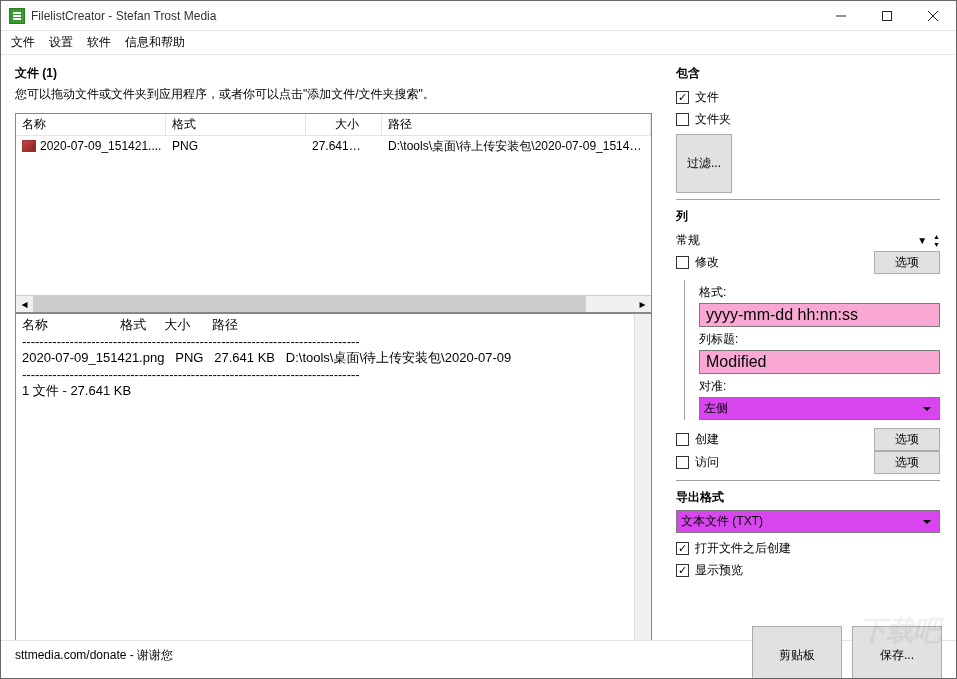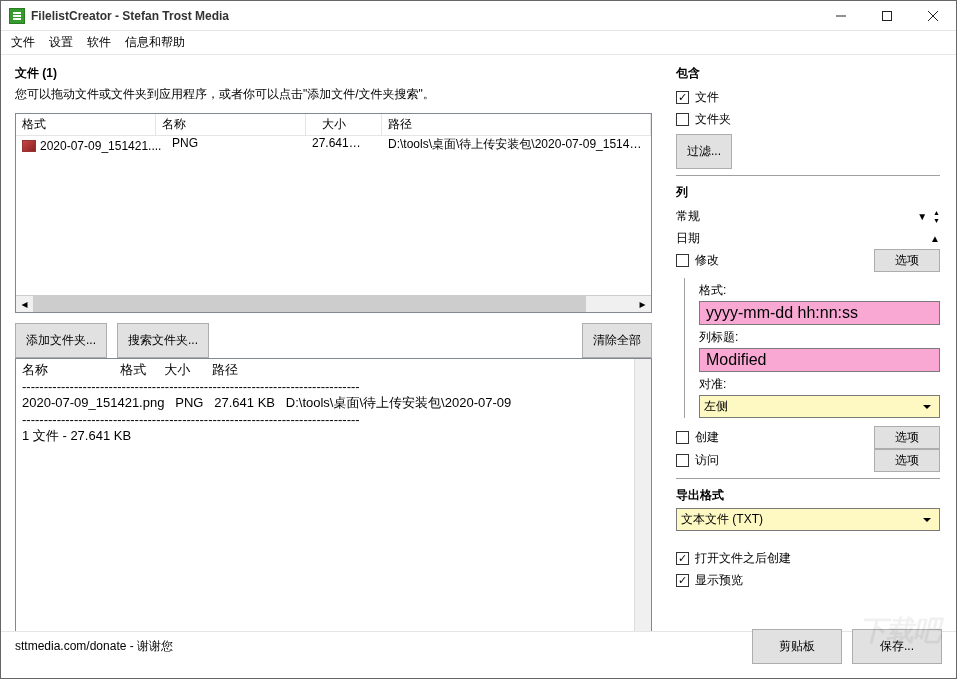--- a/index.html
+++ b/index.html
@@ -19,82 +19,82 @@
     font-size: 28px; font-weight: bold; color: rgba(0,0,0,0.06);
     font-style: italic; letter-spacing: -1px; pointer-events:none;
   }
   
   .titlebar {
     height: 30px; background: #fff; border-bottom: 1px solid #e5e5e5;
     display: flex; align-items: center; padding: 0 0 0 8px;
   }
   .titlebar .icon { width:16px;height:16px;background:#359b2d;border:1px solid #2a7b22;margin-right:6px;display:flex;align-items:center;justify-content:center;}
   .titlebar .icon::after{content:"";width:8px;height:2px;background:#fff;box-shadow:0 -3px 0 #fff,0 3px 0 #fff}
-  .title { color:#333; font-size:12px;font-weight:bold;}
+  .title { color:#333; font-size:12px;}
   .winbtns { margin-left:auto; display:flex; height:100%;}
   .winbtn { width:46px; display:flex;align-items:center;justify-content:center;color:#333;font-size:14px;}
   .winbtn svg{stroke:#222;stroke-width:1;fill:none}
   
   .menubar { height:24px; display:flex; align-items:center; padding:0 10px; gap:14px; border-bottom:1px solid #e8e8e8;}
   .menubar span{font-size:12px;color:#000}
   
   .main {
     display: flex; height: calc(100% - 30px - 24px - 30px);
   }
   .left { flex:1; padding:10px 14px 4px 14px; display:flex; flex-direction:column; min-width:0;}
   .right { width:290px; padding:10px 16px 4px 10px; display:flex;flex-direction:column;}
   .section-title { font-weight:bold; font-size:12px; margin-bottom:4px;}
   .hint { font-size:12px; color:#000; margin-bottom:10px;}
   
   .tablebox { border:1px solid #828790; height:200px; display:flex;flex-direction:column; background:#fff;}
   .thead { display:flex; background:#fff; border-bottom:1px solid #e5e5e5; height:22px;}
   .th { border-right:1px solid #e5e5e5; padding:3px 6px; font-size:12px; color:#000; display:flex;align-items:center;}
   .th.name{width:150px} .th.fmt{width:140px}
-  .th.size{width:76px;justify-content:flex-end;padding-right:35px}
+  .th.size{width:76px;justify-content:flex-end;padding-right:22px}
   .th.path{flex:1}
   .tbody{flex:1; overflow:hidden}
-  .trow{display:flex;height:20px;}
+  .trow{display:flex;height:20px;align-items:center}
   .td{padding:0 6px;font-size:12px;white-space:nowrap;overflow:hidden;text-overflow:ellipsis}
   .td.name{width:150px;display:flex;align-items:center;gap:4px}
   .td.fmt{width:140px} .td.size{width:76px;text-align:right;padding-right:18px} .td.path{flex:1}
   .ficon{width:14px;height:12px;background:linear-gradient(135deg,#c44,#822);border:1px solid #933;flex-shrink:0}
   .hscroll{height:17px;border-top:1px solid #ccc;position:relative;background:#f0f0f0;display:flex}
   .hscroll .arrow{width:17px;height:100%;background:#f0f0f0;display:flex;align-items:center;justify-content:center}
   .hscroll .track{flex:1;position:relative}
   .hscroll .thumb{position:absolute;left:0;top:0;height:100%;width:92%;background:#cdcdcd}
   
   .btnrow{display:flex;gap:10px;margin-top:10px}
-  .btn{background:#e1e1e1;border:1px solid #adadad;padding:8px 10px;font-size:12px;min-height:23px;display:inline-flex;align-items:center;justify-content:center}
+  .btn{background:#e1e1e1;border:1px solid #adadad;padding:20px 10px;font-size:12px;min-height:23px;display:inline-flex;align-items:center;justify-content:center}
   .btnrow .spacer{flex:1}
   
   .preview-title{font-weight:bold;margin-top:14px;margin-bottom:6px}
   .preview{border:1px solid #828790;flex:1;background:#fff;padding:2px 0;overflow:hidden;position:relative}
   .preview-inner{font-family:Liberation Sans, sans-serif;font-size:13px;white-space:pre;overflow:hidden;padding:0 6px}
   .preview .vscroll{position:absolute;right:0;top:0;bottom:0;width:17px;background:#f0f0f0;border-left:1px solid #ddd}
   
   .optrow{display:flex;align-items:center;height:22px;gap:6px}
   .cb{width:13px;height:13px;border:1px solid #333;display:inline-flex;align-items:center;justify-content:center;background:#fff}
   .cb.checked::after{content:"✓";font-size:11px;line-height:1;color:#000}
   .rlabel{font-size:12px}
   .divider{border-top:1px solid #a0a0a0;margin:6px 0 8px}
   .collapser{display:flex;align-items:center;height:22px}
   .collapser .ctitle{flex:1;font-size:12px}
   .caret{font-size:10px;margin-left:4px}
   .updown{display:flex;flex-direction:column;margin-left:6px;gap:1px}
   .updown div{font-size:7px;line-height:7px;text-align:center}
   .subblock{border-left:1px solid #a0a0a0;margin:6px 0 8px 8px;padding-left:14px}
   .flabel{font-size:12px;margin:4px 0 2px}
   .inp{width:100%;height:24px;border:1px solid #7a7a7a;padding:2px 6px;font-size:16px;background:#f9a8d4}
-  .sel{width:100%;height:23px;border:1px solid #7a7a7a;background:#fef9c3;padding:2px 4px;font-size:12px;display:flex;align-items:center;position:relative}
+  .sel{width:100%;height:23px;border:1px solid #7a7a7a;background:#d946ef;padding:2px 4px;font-size:12px;display:flex;align-items:center;position:relative}
   .sel::after{content:"";position:absolute;right:8px;top:9px;border-left:4px solid transparent;border-right:4px solid transparent;border-top:4px solid #000}
   .rowflex{display:flex;align-items:center;gap:6px}
   .rowflex .optrow{flex:1}
   .smallbtn{background:#e1e1e1;border:1px solid #adadad;padding:2px 20px;font-size:12px;min-height:21px}
   
-  .statusbar{position:absolute;left:0;right:0;bottom:17px;height:30px;border-top:1px solid #e5e5e5;display:flex;align-items:center;padding:0 14px;background:#fff}
+  .statusbar{position:absolute;left:0;right:0;bottom:8px;height:30px;border-top:1px solid #e5e5e5;display:flex;align-items:center;padding:0 14px;background:#fff}
   .statusbar .sbtns{margin-left:auto;display:flex;gap:10px}
   .statusbar .btn{min-width:90px;justify-content:center}
 </style>
 </head>
 <body>
 
 <div class="titlebar">
   <div class="icon"></div>
   <div class="title">FilelistCreator - Stefan Trost Media</div>
   <div class="winbtns">
@@ -123,22 +123,22 @@
   <span>软件</span>
   <span>信息和帮助</span>
 </div>
 
 <div class="main">
   <div class="left">
     <div class="section-title">文件 (1)</div>
     <div class="hint">您可以拖动文件或文件夹到应用程序，或者你可以点击"添加文件/文件夹搜索"。</div>
     <div class="tablebox">
       <div class="thead">
+        <div class="th name">名称</div>
         <div class="th fmt">格式</div>
-        <div class="th name">名称</div>
         <div class="th size">大小</div>
         <div class="th path">路径</div>
       </div>
       <div class="tbody">
         <div class="trow">
           <div class="td name">
               <span class="ficon"></span>
               <span>2020-07-09_151421....</span>
             </div>
           <div class="td fmt">PNG</div>
@@ -147,26 +147,20 @@
         </div>
       </div>
       <div class="hscroll">
         <div class="arrow">◂</div>
         <div class="track">
             <div class="thumb"></div>
           </div>
         <div class="arrow">▸</div>
       </div>
     </div>
-    <div class="btnrow">
-      <div class="btn">添加文件夹...</div>
-      <div class="btn">搜索文件夹...</div>
-      <div class="spacer"></div>
-      <div class="btn">清除全部</div>
-    </div>
     <div class="preview">
       <div class="preview-inner">名称                    格式     大小      路径
 ------------------------------------------------------------------------------
 2020-07-09_151421.png   PNG   27.641 KB   D:\tools\桌面\待上传安装包\2020-07-09
 ------------------------------------------------------------------------------
 1 文件 - 27.641 KB</div>
       <div class="vscroll"></div>
     </div>
   </div>
 
@@ -185,24 +179,20 @@
     <div class="divider"></div>
     <div class="section-title">列</div>
     <div class="collapser">
       <span class="ctitle">常规</span>
       <span class="caret">▼</span>
       <span class="updown">
           <div>▲</div>
           <div>▼</div>
         </span>
     </div>
-    <div class="collapser">
-      <span class="ctitle">日期</span>
-      <span class="caret">▲</span>
-    </div>
     <div class="rowflex">
       <div class="optrow">
           <span class="cb"></span>
           <span class="rlabel">修改</span>
         </div>
       <div class="smallbtn">选项</div>
     </div>
     <div class="subblock">
       <div class="flabel">格式:</div>
       <input class="inp" value="yyyy-mm-dd hh:nn:ss" style="">
@@ -226,21 +216,21 @@
           <span class="rlabel">访问</span>
         </div>
       <div class="smallbtn">选项</div>
     </div>
 
     <div class="divider"></div>
     <div class="section-title">导出格式</div>
     <div class="sel">
         <span>文本文件 (TXT)</span>
       </div>
-    <div class="optrow" style="margin-top:16px">
+    <div class="optrow" style="margin-top:4px">
         <span class="cb checked"></span>
         <span class="rlabel">打开文件之后创建</span>
       </div>
     <div class="optrow">
         <span class="cb checked"></span>
         <span class="rlabel">显示预览</span>
       </div>
   </div>
 </div>
 

